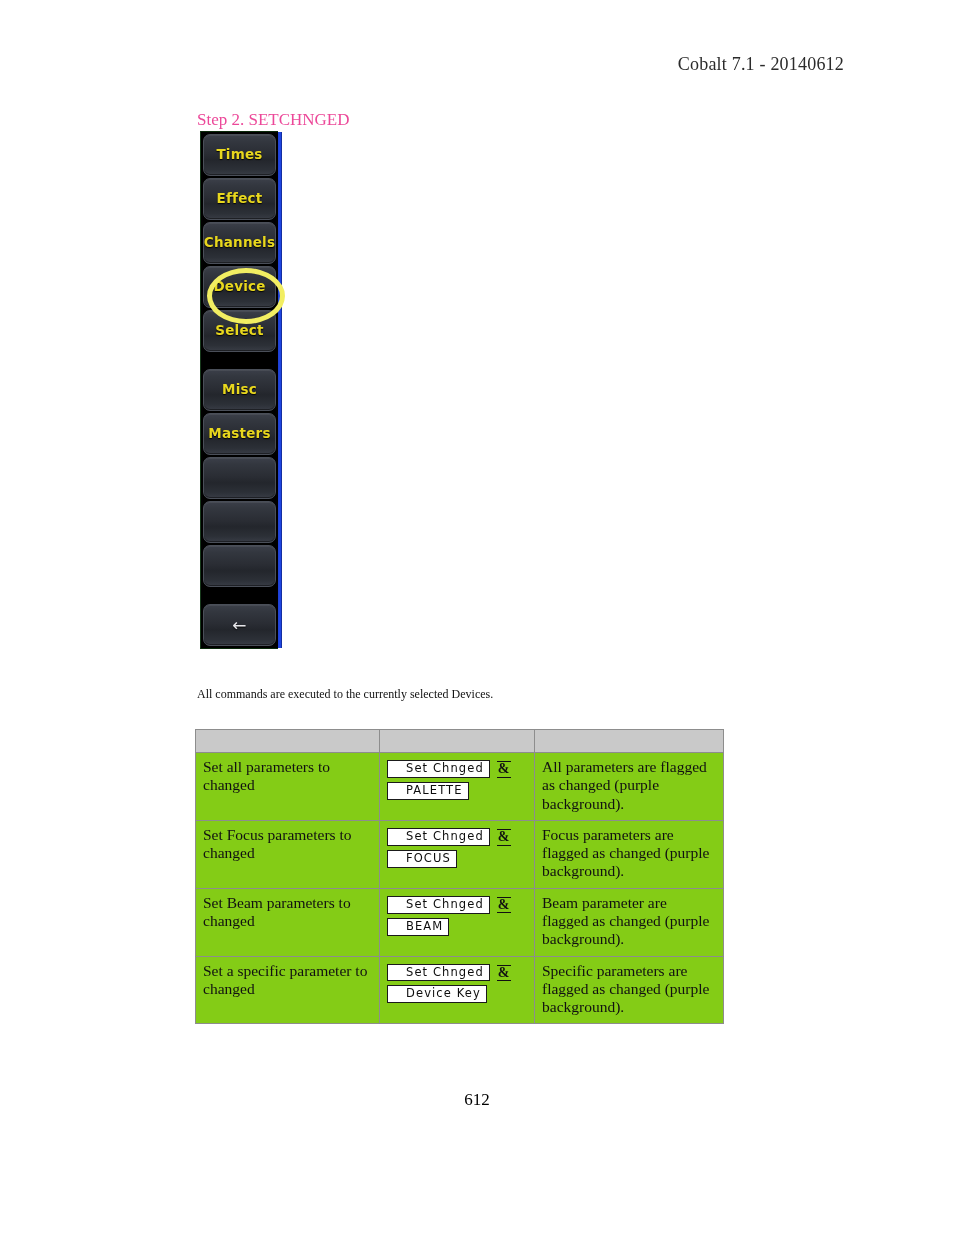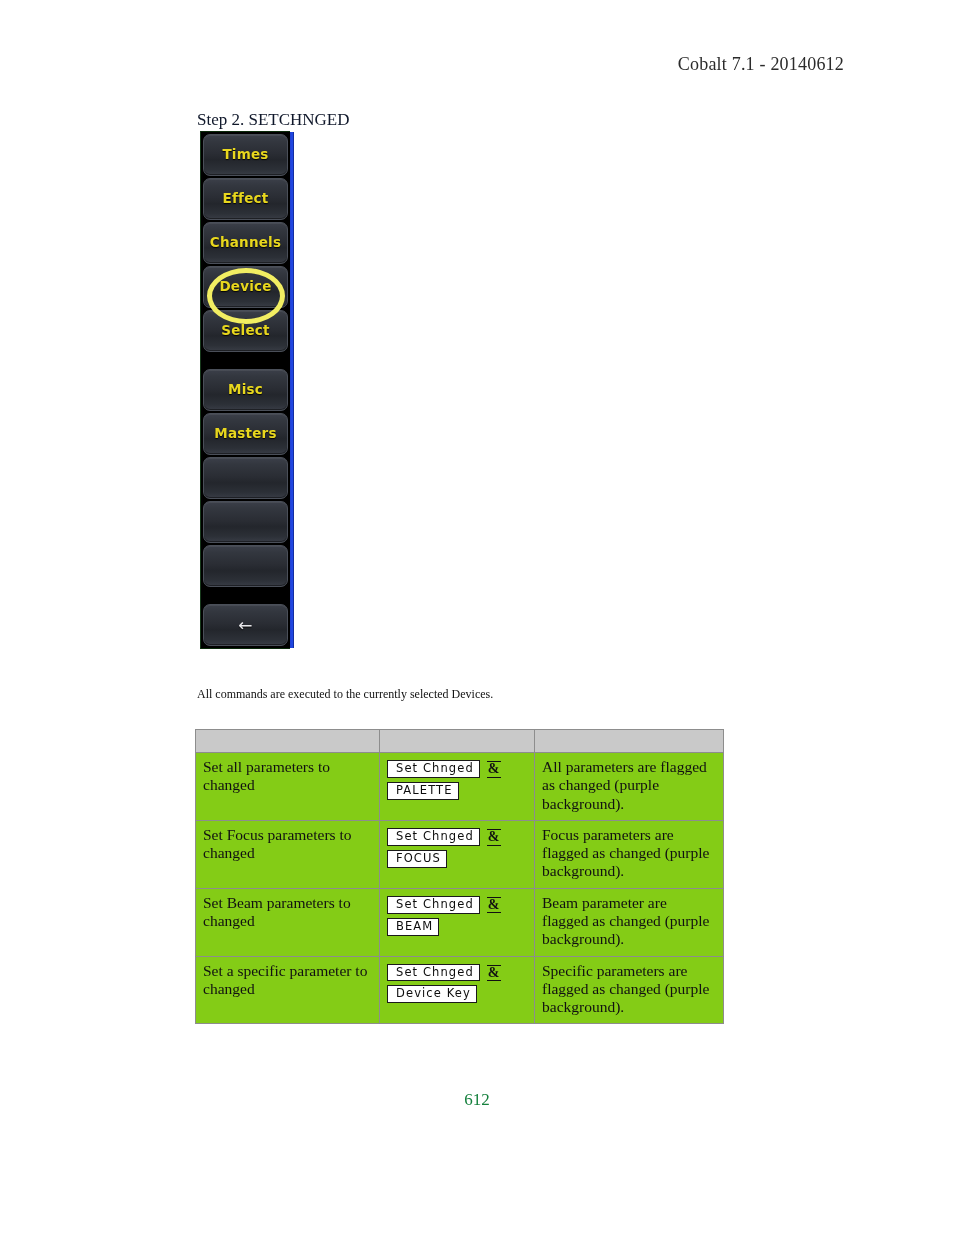--- a/index.html
+++ b/index.html
@@ -28,30 +28,30 @@
     white-space: nowrap;
   }
 
   
   .step-caption {
     position: absolute;
     left: 197px;
     top: 110px;
     font-size: 17px;
     font-family: "Liberation Serif", serif;
-    color: #0f172a;
+    color: #ec4899;
     white-space: nowrap;
   }
 
   
   .console-panel {
     position: absolute;
     left: 200px;
     top: 131px;
-    width: 90px;
+    width: 78px;
     background: #000000;
     border-top: 1px solid #0b2a0b;
     border-left: 1px solid #16381a;
     border-bottom: 1px solid #0b2a0b;
     padding: 1px 0 1px 0;
     box-sizing: border-box;
   }
   .console-panel::after {
     content: "";
     position: absolute;
@@ -170,21 +170,21 @@
   .keys-cell { padding-top: 7px !important; }
   .key-line {
     display: flex;
     align-items: flex-start;
     gap: 7px;
     margin-bottom: 4px;
   }
   .keycap {
     display: inline-block;
     border: 1px solid #1a1a1a;
-    padding: 0px 5px 1px 8px;
+    padding: 0px 5px 1px 18px;
     font-family: "DejaVu Sans", sans-serif;
     font-size: 11.5px;
     letter-spacing: 1.1px;
     line-height: 1.3;
     color: #0d0d0d;
     background: #ffffff;
     white-space: nowrap;
   }
   .amp {
     display: inline-block;
@@ -201,21 +201,21 @@
 
   
   .page-number {
     position: absolute;
     left: 0;
     right: 0;
     top: 1090px;
     text-align: center;
     font-size: 17px;
     font-family: "Liberation Serif", serif;
-    color: #15803d;
+    color: #000000;
   }
 </style>
 </head>
 <body>
 
 <div class="page-header">Cobalt 7.1 - 20140612</div>
 
 <div class="step-caption">Step 2. SETCHNGED</div>
 
 <div class="console-panel">

